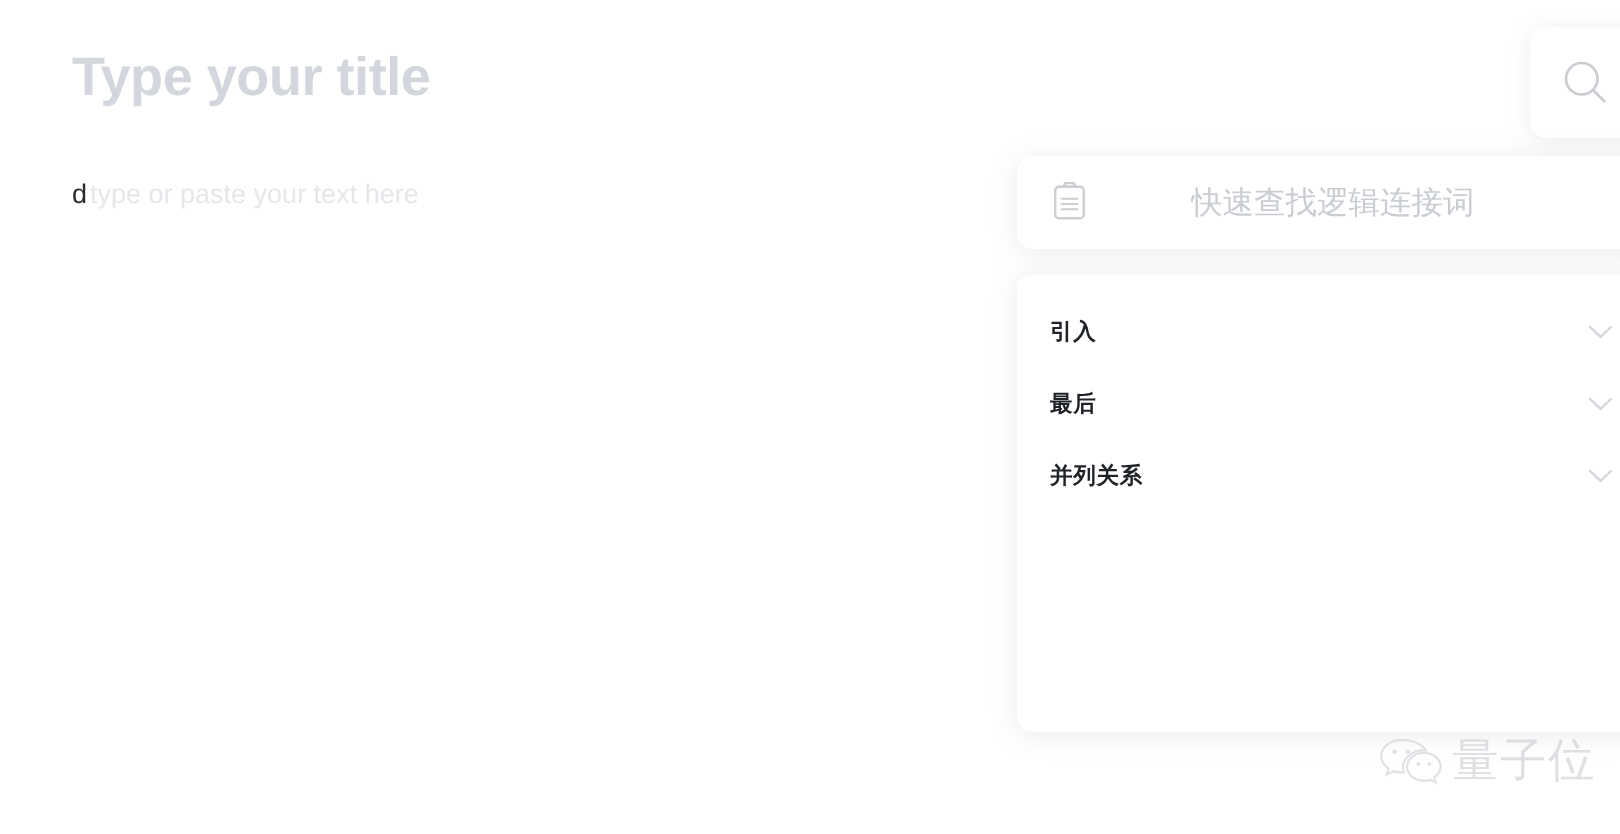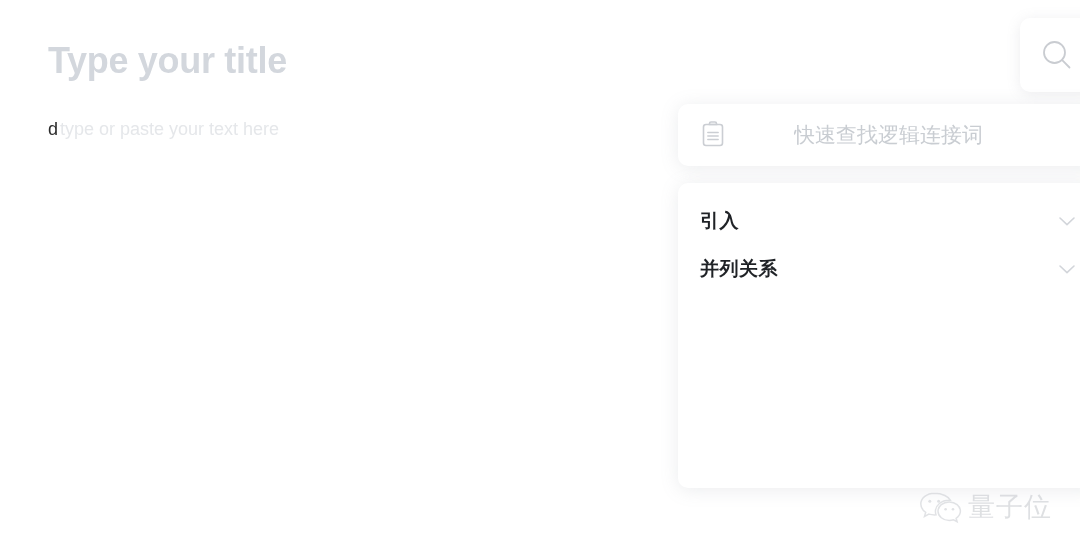--- a/index.html
+++ b/index.html
@@ -27,21 +27,20 @@
     position: absolute;
     left: 48px;
     top: 28px;
     font-size: 36px;
     font-weight: bold;
     color: #d3d7dd;
     letter-spacing: -0.3px;
     line-height: 46px;
     white-space: nowrap;
     user-select: none;
-    margin-top: 10px;
   }
   #body-line {
     position: absolute;
     left: 48px;
     top: 116px;
     height: 26px;
     line-height: 26px;
     white-space: nowrap;
   }
   #body-typed {
@@ -137,42 +136,42 @@
   }
   .logic-item {
     height: 48px;
     display: flex;
     align-items: center;
     justify-content: space-between;
     cursor: pointer;
   }
   .logic-item:first-child { margin-top: 14px; }
   .logic-item-label {
-    font-size: 19px;
+    font-size: 15px;
     font-weight: bold;
     color: #1f2226;
     letter-spacing: 0.5px;
   }
   .chevron { width: 18px; height: 12px; flex: none; }
   .chevron svg { display: block; }
 
   
   #watermark {
     position: absolute;
     left: 918px;
     top: 490px;
     display: flex;
     align-items: center;
     opacity: 0.55;
     user-select: none;
   }
   #wechat-icon { width: 44px; height: 34px; flex: none; margin-right: 6px; }
   #wechat-icon svg { display: block; }
   #watermark-text {
-    font-size: 27px;
+    font-size: 31px;
     color: #c4c7cc;
     letter-spacing: 1px;
     line-height: 34px;
   }
 </style>
 </head>
 <body>
 
 <div id="editor-area">
 
@@ -214,20 +213,28 @@
     <div class="logic-item">
       <span class="logic-item-label">引入</span>
       <span class="chevron">
         <svg width="18" height="12" viewBox="0 0 18 12" fill="none">
           <path d="M2 3 L9 9.6 L16 3" stroke="#d2d5da" stroke-width="1.6" stroke-linecap="round" stroke-linejoin="round"></path>
         </svg>
       </span>
     </div>
 
 
+    <div class="logic-item">
+      <span class="logic-item-label">最后</span>
+      <span class="chevron">
+        <svg width="18" height="12" viewBox="0 0 18 12" fill="none">
+          <path d="M2 3 L9 9.6 L16 3" stroke="#d2d5da" stroke-width="1.6" stroke-linecap="round" stroke-linejoin="round"></path>
+        </svg>
+      </span>
+    </div>
 
 
 
     <div class="logic-item">
       <span class="logic-item-label">并列关系</span>
       <span class="chevron">
         <svg width="18" height="12" viewBox="0 0 18 12" fill="none">
           <path d="M2 3 L9 9.6 L16 3" stroke="#d2d5da" stroke-width="1.6" stroke-linecap="round" stroke-linejoin="round"></path>
         </svg>
       </span>

